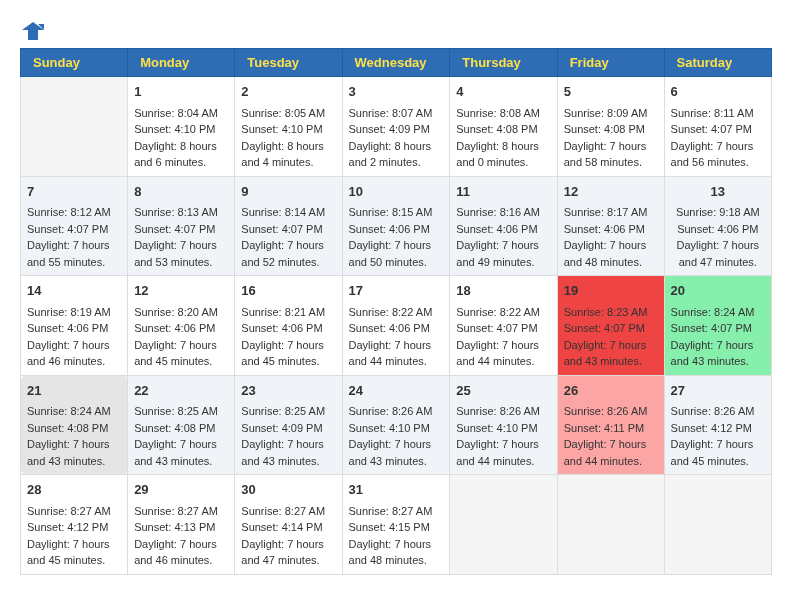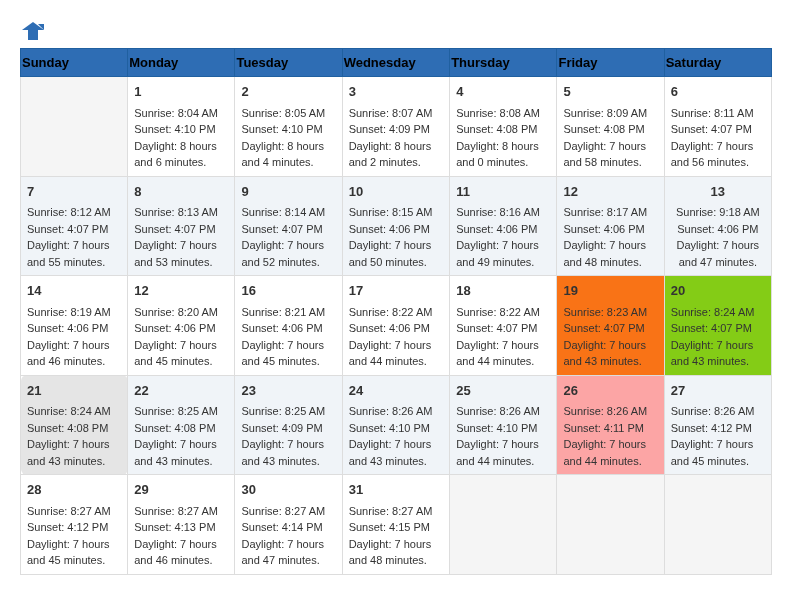--- a/index.html
+++ b/index.html
@@ -43,23 +43,23 @@
       font-size: 15px;
       color: #555;
     }
     .calendar-table {
       width: 100%;
       border-collapse: collapse;
       border: 1px solid #ccc;
     }
     .calendar-table th {
       background-color: #2e6db4;
-      color: #000000;
+      color: #fde047;
       text-align: left;
-      padding: 6px 1px;
+      padding: 6px 12px;
       font-size: 13px;
       border: 1px solid #2060a0;
     }
     .calendar-table td {
       vertical-align: top;
       padding: 5px 6px;
       border: 1px solid #ddd;
       font-size: 11px;
       color: #333;
       width: 108px;
@@ -278,30 +278,30 @@
         </td>
         <td style="background-color: rgb(255, 255, 255);">
           <div class="cell-content">
             <span class="day-number">18</span>
             <div>Sunrise: 8:22 AM</div>
             <div>Sunset: 4:07 PM</div>
             <div>Daylight: 7 hours</div>
             <div>and 44 minutes.</div>
           </div>
         </td>
-        <td style="background-color: #f97316;">
+        <td style="background-color: #ef4444;">
           <div class="cell-content">
             <span class="day-number">19</span>
             <div>Sunrise: 8:23 AM</div>
             <div>Sunset: 4:07 PM</div>
             <div>Daylight: 7 hours</div>
             <div>and 43 minutes.</div>
           </div>
         </td>
-        <td style="background-color: #84cc16;">
+        <td style="background-color: #86efac;">
           <div class="cell-content">
             <span class="day-number">20</span>
             <div>Sunrise: 8:24 AM</div>
             <div>Sunset: 4:07 PM</div>
             <div>Daylight: 7 hours</div>
             <div>and 43 minutes.</div>
           </div>
         </td>
       </tr>
       <tr>

